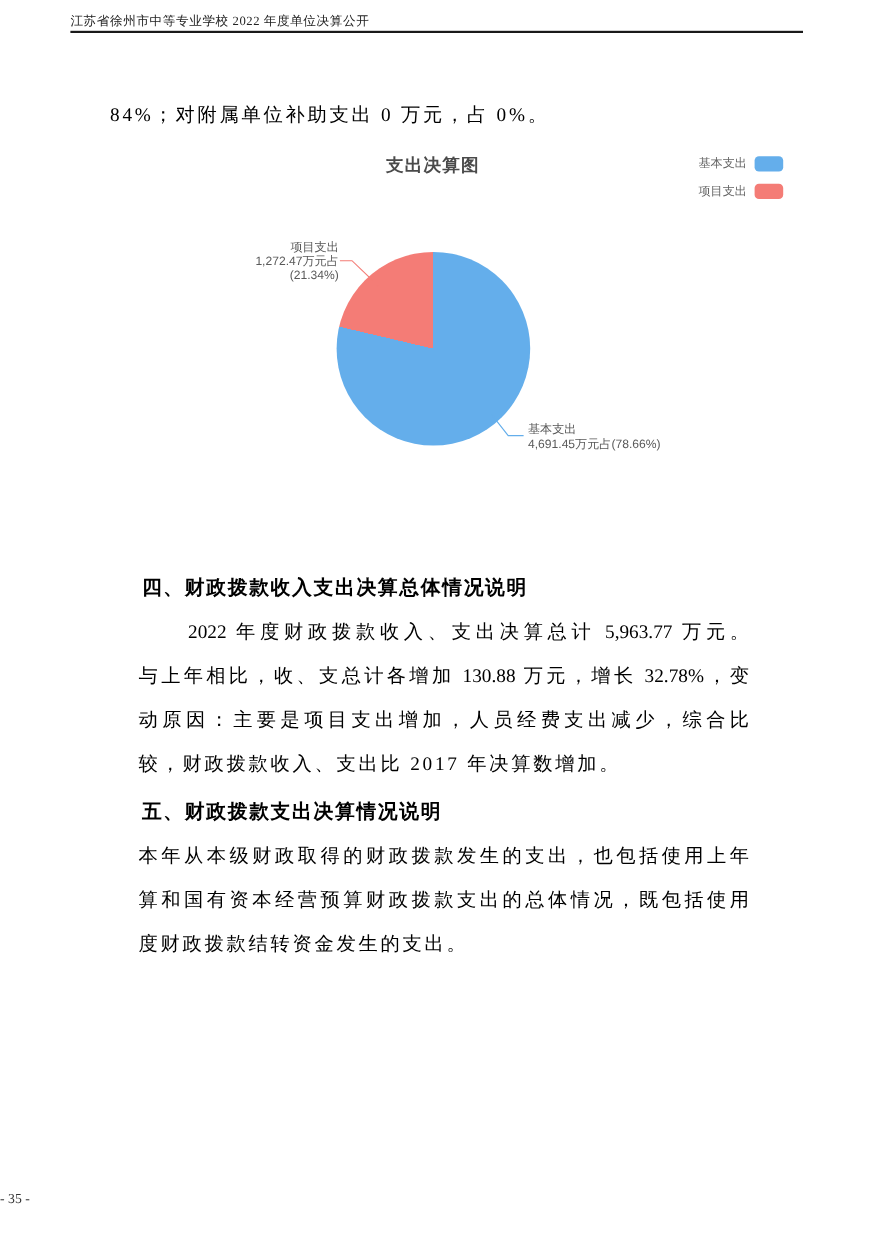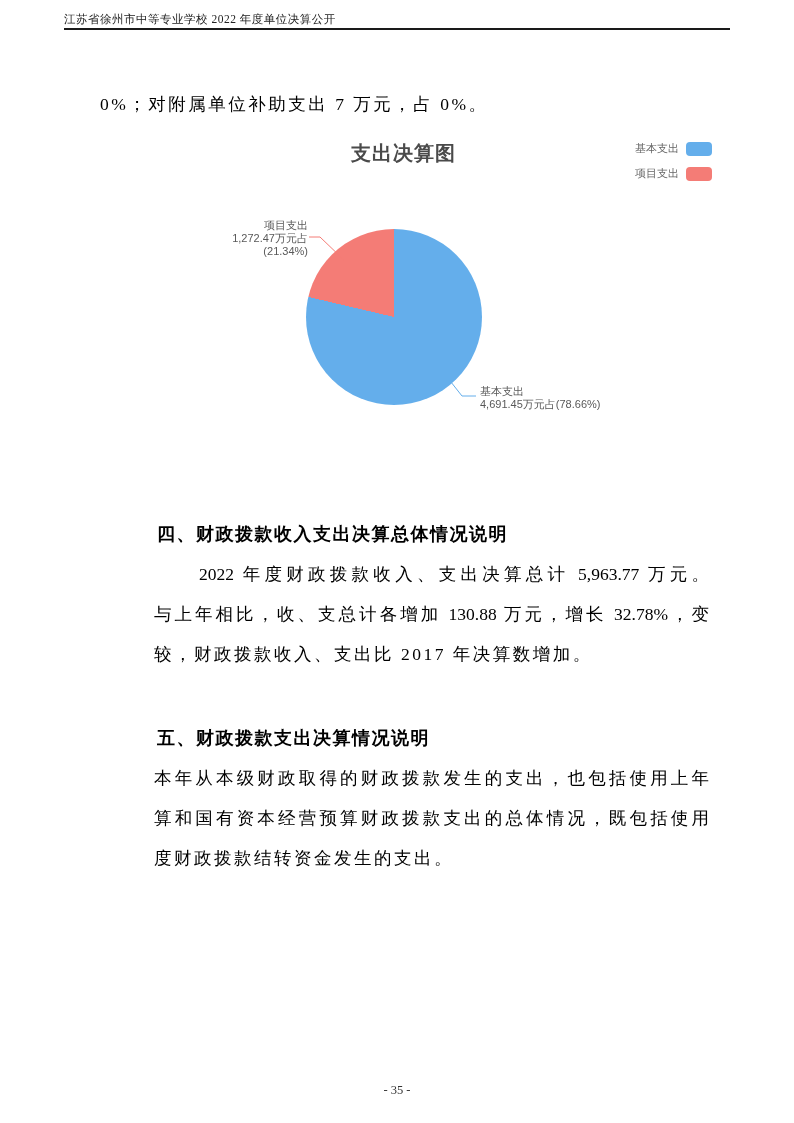--- a/index.html
+++ b/index.html
@@ -24,21 +24,21 @@
     width: 666px; height: 2px; background: #1a1a1a;
   }
   .intro-line {
     position: absolute; left: 100px; top: 92px; width: 600px;
     font-size: 17.5px; letter-spacing: 2.5px; color: #000;
   }
   
   .chart-title {
     position: absolute; left: 351px; top: 140px;
     font-family: "Liberation Sans", sans-serif;
-    font-size: 20px; font-weight: bold; color: #4a4a4a;
+    font-size: 16px; font-weight: bold; color: #4a4a4a;
     letter-spacing: 1px;
   }
   .legend { position: absolute; right: 82px; top: 141px;
     font-family: "Liberation Sans", sans-serif; }
   .legend-row { display: flex; align-items: center; justify-content: flex-end;
     margin-bottom: 10px; }
   .legend-label { font-size: 11px; color: #666; margin-right: 7px; }
   .legend-swatch { width: 26px; height: 14px; border-radius: 4px; }
   .pie {
     position: absolute; left: 306px; top: 229px;
@@ -47,51 +47,51 @@
   .leader-svg { position: absolute; left: 0; top: 0; width: 794px; height: 470px;
     pointer-events: none; }
   .pie-label {
     position: absolute;
     font-family: "Liberation Sans", sans-serif;
     font-size: 11px; color: #595959; line-height: 13px;
   }
   .pie-label.right-align { text-align: right; }
   .pie-label.left-align { text-align: left; }
   
-  .textblock { position: absolute; left: 112px; width: 597px; }
+  .textblock { position: absolute; left: 84px; width: 597px; }
   .h-line {
     font-size: 18px; font-weight: bold; color: #000;
     line-height: 40px; height: 40px; letter-spacing: 1.5px;
     padding-left: 45px;
   }
   .b-line {
     font-size: 17.5px; color: #000;
     line-height: 40px; height: 40px;
     white-space: nowrap;
     margin-left: 42px;
   }
   .b-line.just { text-align: justify; text-align-last: justify;
     text-justify: inter-character; white-space: normal; overflow: hidden; }
   .b-line.indent { padding-left: 45px; }
   .b-line.endline { letter-spacing: 2.5px; }
   .page-footer {
     position: absolute; left: 0; top: 1083px; width: 794px;
-    text-align: center; font-size: 12.5px; color: #333;
+    font-size: 12.5px; color: #333;
     font-family: "Liberation Serif", serif;
   }
 </style>
 </head>
 <body>
 
 <div class="page">
 
   <div class="doc-header">江苏省徐州市中等专业学校 2022 年度单位决算公开</div>
   <div class="doc-header-rule"></div>
 
-  <div class="intro-line">0%；对附属单位补助支出 7 万元，占 0%。</div>
+  <div class="intro-line">84%；对附属单位补助支出 0 万元，占 0%。</div>
 
   <div class="chart-title">支出决算图</div>
 
   <div class="legend">
     <div class="legend-row">
       <span class="legend-label">基本支出</span>
       <span class="legend-swatch" style="background: rgb(100, 174, 235);"></span>
     </div>
     <div class="legend-row">
       <span class="legend-label">项目支出</span>
@@ -112,20 +112,21 @@
   </div>
   <div class="pie-label left-align" style="left:480px; top:385px; width:130px;">
     <div>基本支出</div>
     <div>4,691.45万元占(78.66%)</div>
   </div>
 
   <div class="textblock" style="top:514px;">
     <div class="h-line">四、财政拨款收入支出决算总体情况说明</div>
     <div class="b-line just indent">2022 年度财政拨款收入、支出决算总计 5,963.77 万元。</div>
     <div class="b-line just">与上年相比，收、支总计各增加 130.88 万元，增长 32.78%，变</div>
+    <div class="b-line just">动原因：主要是项目支出增加，人员经费支出减少，综合比</div>
     <div class="b-line endline">较，财政拨款收入、支出比 2017 年决算数增加。</div>
   </div>
 
   <div class="textblock" style="top:718px;">
     <div class="h-line">五、财政拨款支出决算情况说明</div>
     <div class="b-line just">本年从本级财政取得的财政拨款发生的支出，也包括使用上年</div>
     <div class="b-line just">算和国有资本经营预算财政拨款支出的总体情况，既包括使用</div>
     <div class="b-line endline">度财政拨款结转资金发生的支出。</div>
   </div>
 

